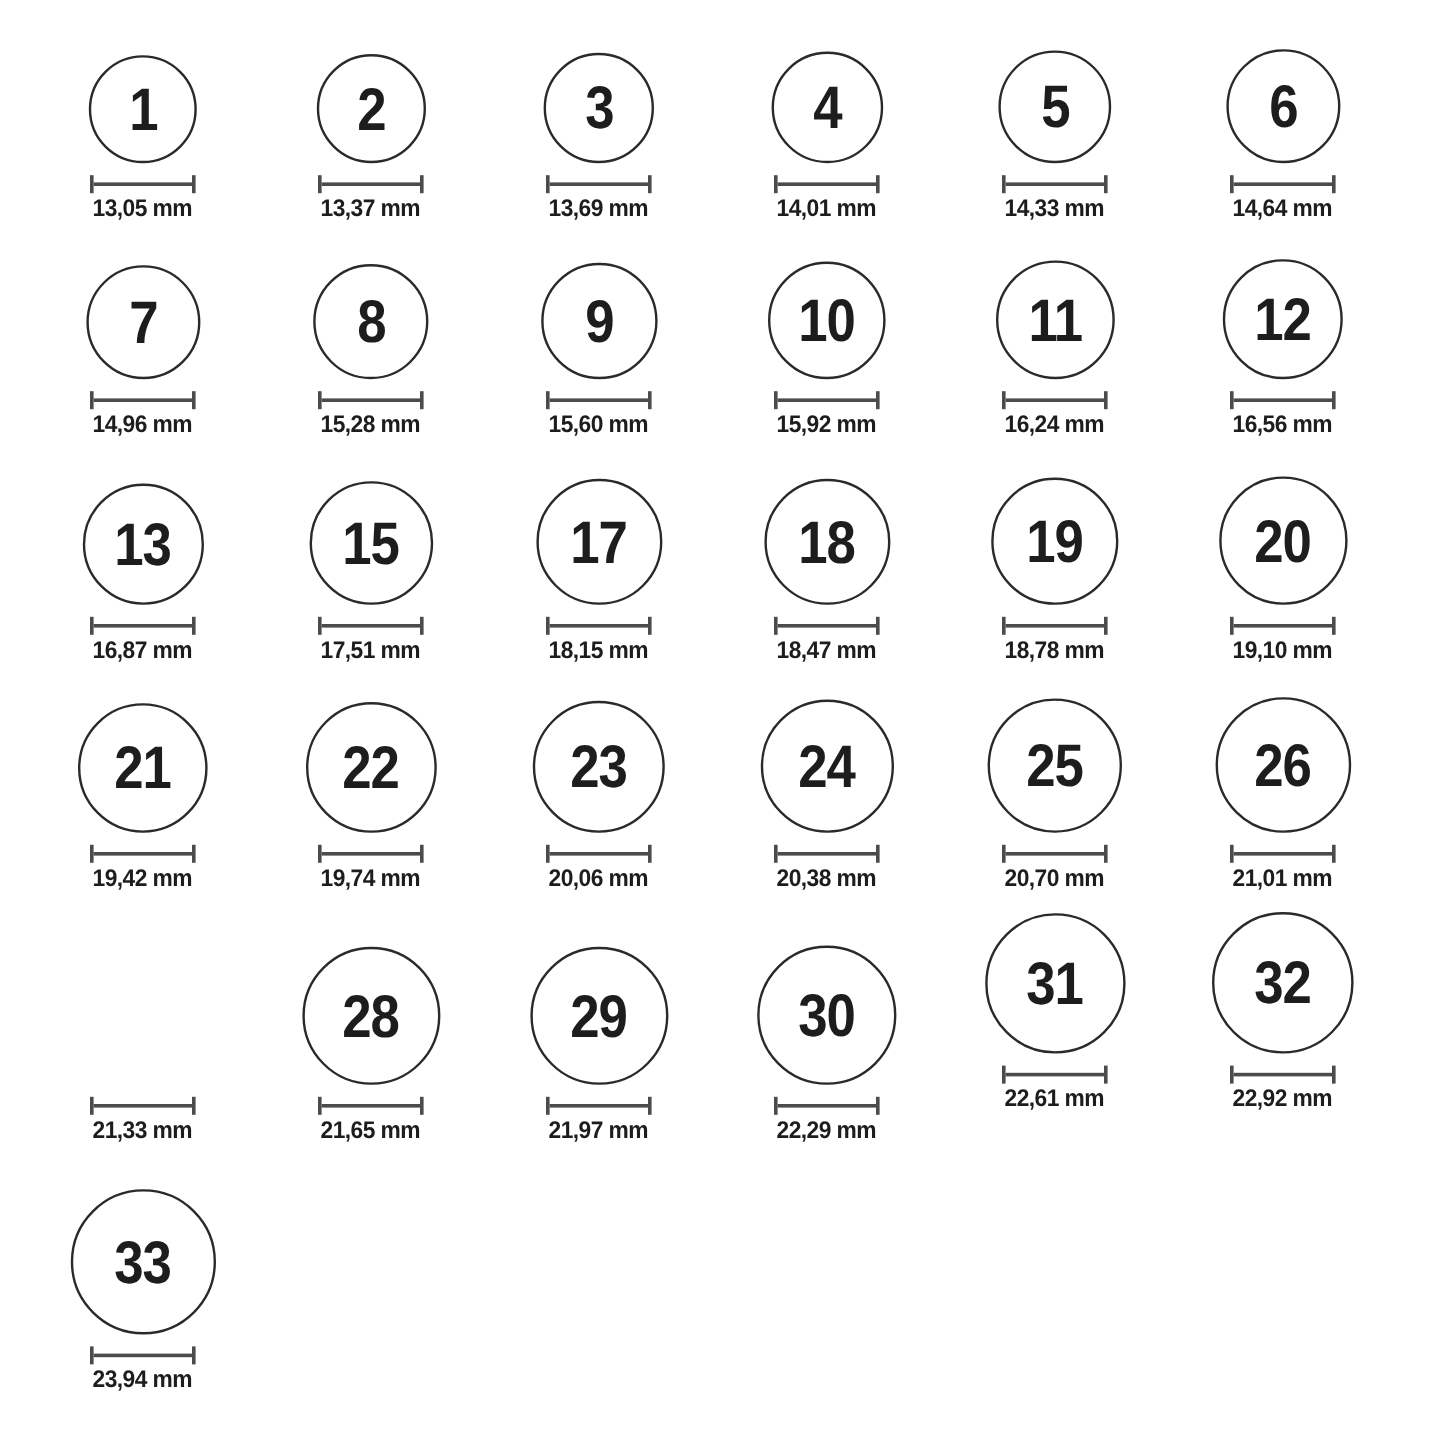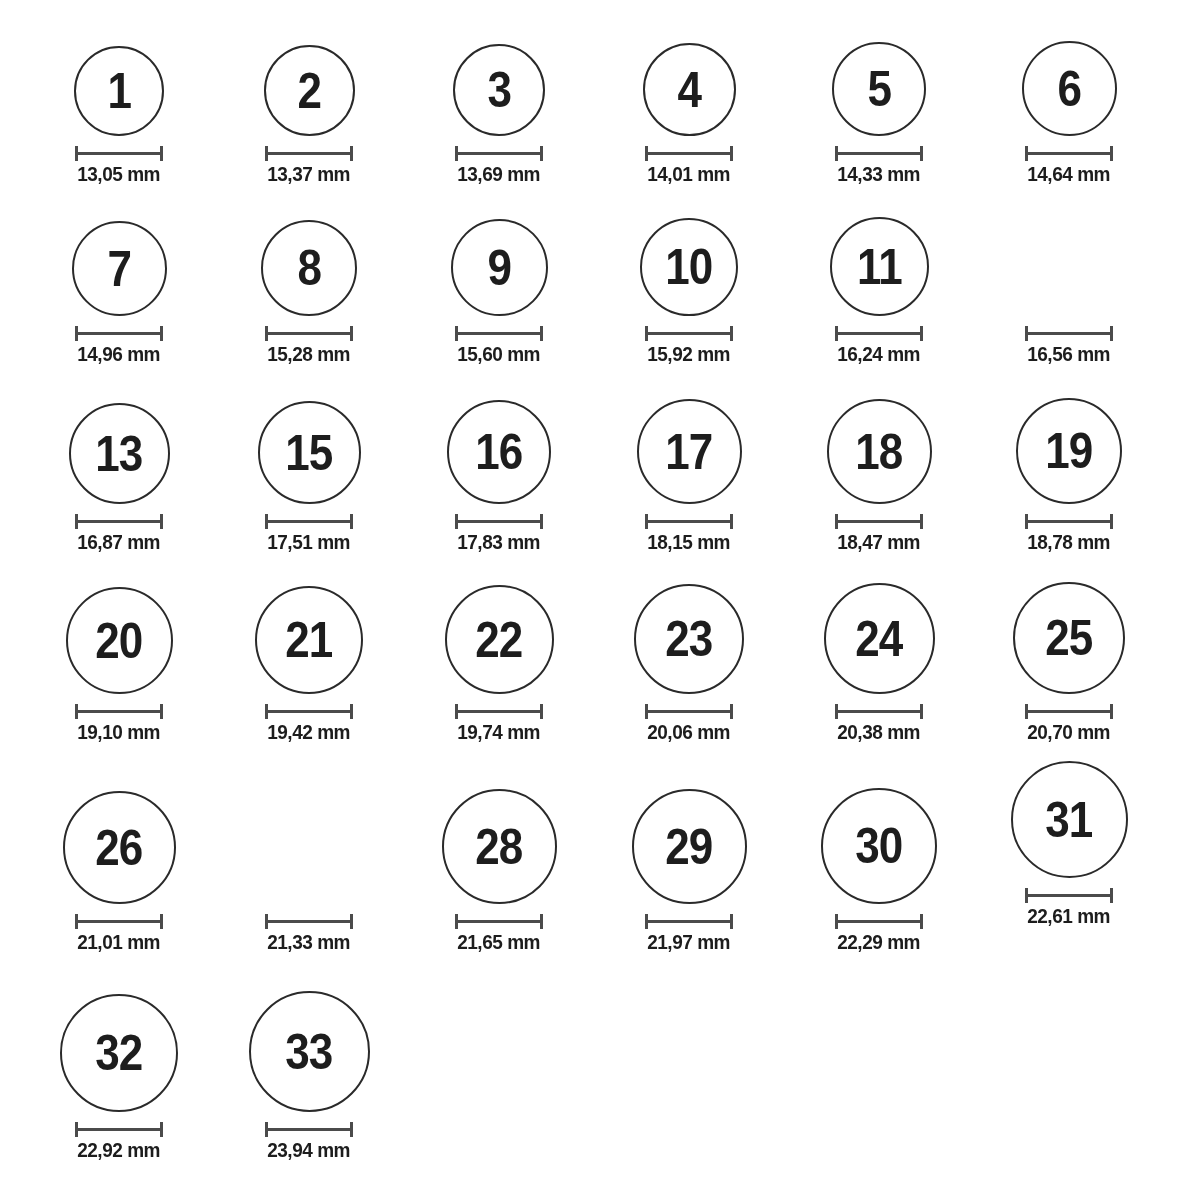--- a/index.html
+++ b/index.html
@@ -158,43 +158,39 @@
         <span class="diameter-label">15,92 mm</span>
       </div>
       <div class="cell row-1">
         <div class="ring" style="width: 99px; height: 99px;">
           <span class="ring-number">11</span>
         </div>
         <div class="measure"></div>
         <span class="diameter-label">16,24 mm</span>
       </div>
       <div class="cell row-1">
+        <div class="ring" style="width: 100px; height: 100px;">
+          <span class="ring-number">12</span>
+        </div>
         <div class="measure"></div>
         <span class="diameter-label">16,56 mm</span>
       </div>
       <div class="cell row-2">
         <div class="ring" style="width: 101px; height: 101px;">
           <span class="ring-number">13</span>
         </div>
         <div class="measure"></div>
         <span class="diameter-label">16,87 mm</span>
       </div>
       <div class="cell row-2">
         <div class="ring" style="width: 103px; height: 103px;">
           <span class="ring-number">15</span>
         </div>
         <div class="measure"></div>
         <span class="diameter-label">17,51 mm</span>
-      </div>
-      <div class="cell row-2">
-        <div class="ring" style="width: 104px; height: 104px;">
-          <span class="ring-number">16</span>
-        </div>
-        <div class="measure"></div>
-        <span class="diameter-label">17,83 mm</span>
       </div>
       <div class="cell row-2">
         <div class="ring" style="width: 105px; height: 105px;">
           <span class="ring-number">17</span>
         </div>
         <div class="measure"></div>
         <span class="diameter-label">18,15 mm</span>
       </div>
       <div class="cell row-2">
         <div class="ring" style="width: 105px; height: 105px;">

